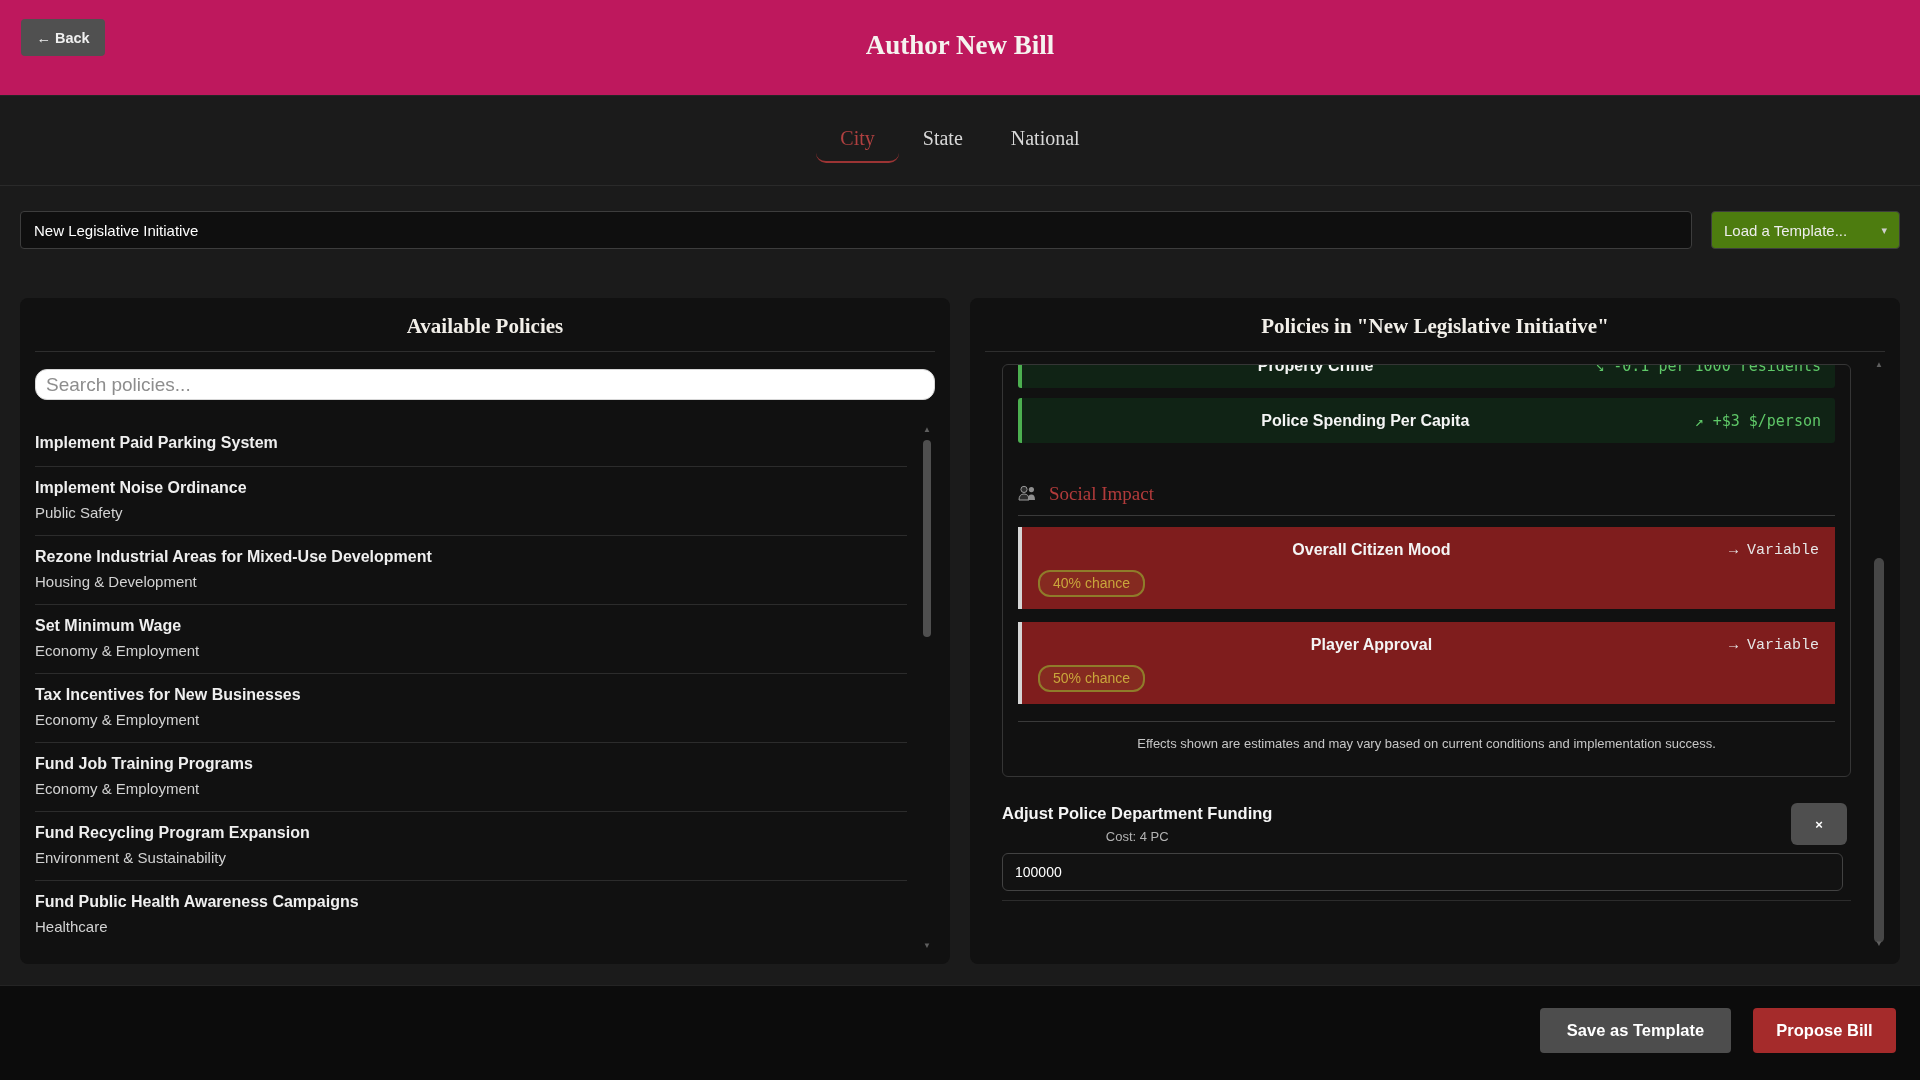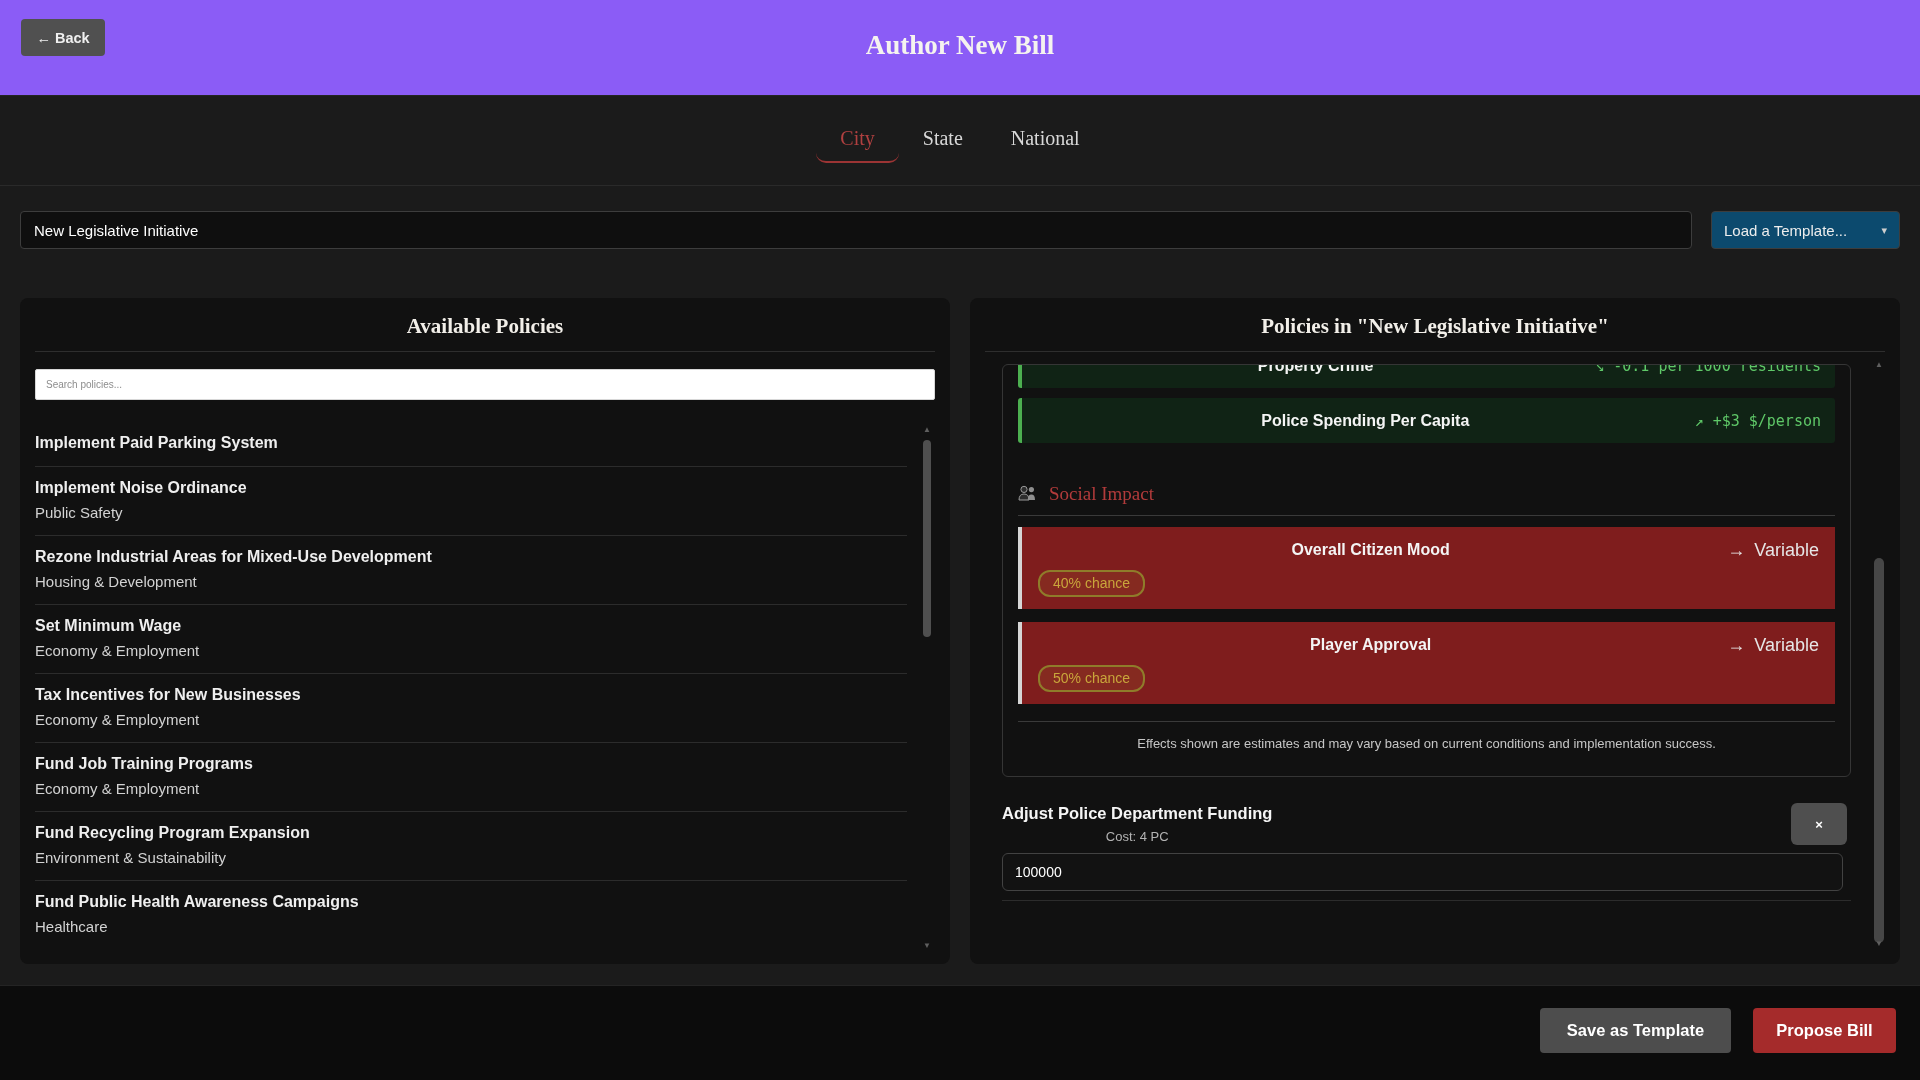--- a/index.html
+++ b/index.html
@@ -1,55 +1,55 @@
 <!DOCTYPE html>
 <html><head>
 <meta charset="utf-8">
 <style>
   * { margin:0; padding:0; box-sizing:border-box; }
   html,body { width:1920px; height:1080px; background:#0b0b0b; overflow:hidden;
               font-family:"Liberation Sans","DejaVu Sans",sans-serif; color:#f2f2f2; }
 
   
   .top-header { position:absolute; top:0; left:0; width:1920px; height:96px;
-                background:#8b5cf6; border-bottom:1px solid #242424; }
+                background:#be185d; border-bottom:1px solid #242424; }
   .back-btn { position:absolute; left:21px; top:19px; width:84px; height:37px;
               background:#505050; border:none; border-radius:4px; color:#f0f0f0;
               font-family:inherit; font-size:14.5px; font-weight:bold; cursor:pointer; }
   .page-title { position:absolute; top:30px; left:0; width:100%; text-align:center;
                 font-family:"Liberation Serif","DejaVu Serif",serif; font-size:27px;
                 font-weight:bold; color:#f5f3ef; }
 
   
   .content { position:absolute; top:96px; left:0; width:1920px; height:889px; background:#1b1b1b; }
 
   .tabs-row { height:90px; border-bottom:1px solid #2a2a2a; display:flex;
               justify-content:center; align-items:flex-start; padding-top:26px; }
   .tab { font-family:"Liberation Serif","DejaVu Serif",serif; font-size:20px; color:#d8d8d8;
          padding:5px 24px 11px; border-bottom:2px solid transparent; cursor:pointer; }
   .tab.active { color:#b04040; border-bottom:2px solid #9c3434; border-radius:0 0 10px 10px; }
 
   .form-row { margin:25px 20px 0; display:flex; gap:19px; height:38px; }
   .name-input { flex:1; background:#0f0f0f; border:1px solid #3d3d3d; border-radius:4px;
                 color:#ffffff; font-family:inherit; font-size:15px; padding:0 13px; }
-  .template-select { width:189px; background:#0c4a6e; border:1px solid #3d3d3d; border-radius:4px;
+  .template-select { width:189px; background:#4d7c0f; border:1px solid #3d3d3d; border-radius:4px;
                      color:#ededed; font-size:15px; display:flex; align-items:center;
                      justify-content:space-between; padding:0 12px; cursor:pointer; }
   .chev { font-size:11px; color:#cfcfcf; }
 
   .panels { margin:49px 20px 0; display:flex; gap:20px; height:666px; }
   .panel { width:930px; height:666px; background:#111111; border-radius:8px;
            padding:0 15px; position:relative; }
   .panel-title { margin-top:16px; text-align:center; font-family:"Liberation Serif","DejaVu Serif",serif;
                  font-size:21px; font-weight:bold; color:#f2efe9; height:24px; }
   .panel-divider { margin-top:13px; border-top:1px solid #2e2e2e; }
 
   
   .search-input { margin-top:17px; width:100%; height:31px; background:#ffffff; border:1px solid #d7d7d7;
-                  border-radius:2px; padding:0 10px; font-family:inherit; font-size:10px; color:#222; }
+                  border-radius:12px; padding:0 10px; font-family:inherit; font-size:19px; color:#222; }
   .search-input::placeholder { color:#8d8d8d; }
   .policy-list { margin-top:22px; height:525px; overflow:hidden; padding-right:28px; }
   .policy-item { padding:11px 0 13px; border-bottom:1px solid #2c2c2c; cursor:pointer; }
   .pi-title { font-size:16px; font-weight:bold; color:#efefef; line-height:20px; }
   .pi-sub { margin-top:5px; font-size:15px; color:#d2d2d2; line-height:19px; }
 
   
   .vscroll { position:absolute; width:14px; }
   .vscroll .arr { position:absolute; left:0; width:14px; text-align:center; font-size:8px; color:#5f5f5f; }
   .vscroll .arr.up { top:0; } .vscroll .arr.down { bottom:0; }
@@ -74,21 +74,21 @@
   .section-head { margin-top:38px; display:flex; align-items:center; gap:12px; height:25px; }
   .people-icon svg { display:block; }
   .section-label { font-family:"Liberation Serif","DejaVu Serif",serif; font-size:19px; color:#b23b3b; }
   .section-divider { margin-top:9px; border-top:1px solid #3a3a3a; }
 
   .social-card { margin-top:11px; background:#7f1d1d; border-left:4px solid #d6d6d6;
                  padding:12px 16px; height:82px; }
   .social-card + .social-card { margin-top:13px; }
   .sc-row { display:flex; align-items:center; height:22px; }
   .sc-title { flex:1; text-align:center; font-size:16px; font-weight:bold; color:#f4f4f4; }
-  .sc-value { font-family:Liberation Sans, sans-serif; font-size:18px; color:#e6e6e6;margin-left:24px; }
+  .sc-value { font-family:Liberation Mono, monospace; font-size:15px; color:#e6e6e6;margin-left:24px; }
   .sc-value .gap { display:inline-block; width:9px; }
   .sc-pill { display:inline-block; margin-top:9px; padding:3px 13px 4px; font-size:14px; color:#c9a63b;
              border:2px solid #8f7c2a; border-radius:12px; background:rgba(190,160,60,0.10); }
 
   .effects-end-divider { margin-top:17px; border-top:1px solid #3a3a3a; }
   .effects-note { margin-top:13px; text-align:center; font-size:13px; color:#c6c6c6; line-height:17px; }
 
   .bill-item { margin-top:26px; display:flex; justify-content:space-between; align-items:flex-start; }
   .bi-left { display:inline-block; }
   .bi-title { font-size:16.5px; font-weight:bold; color:#f5f5f5; line-height:21px; }

